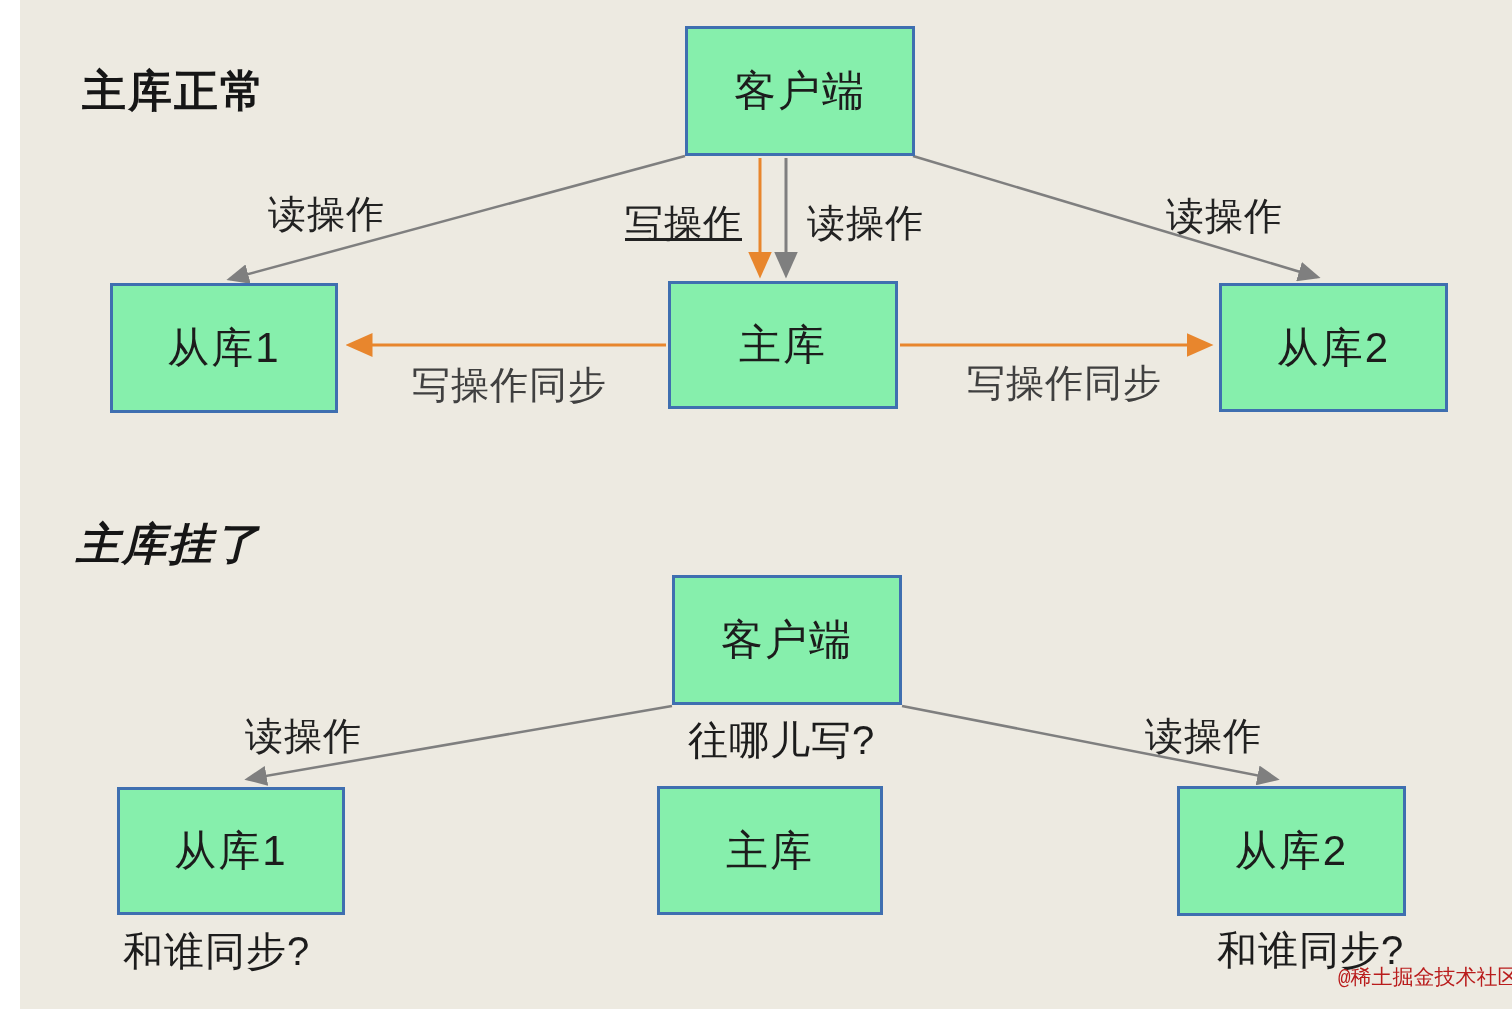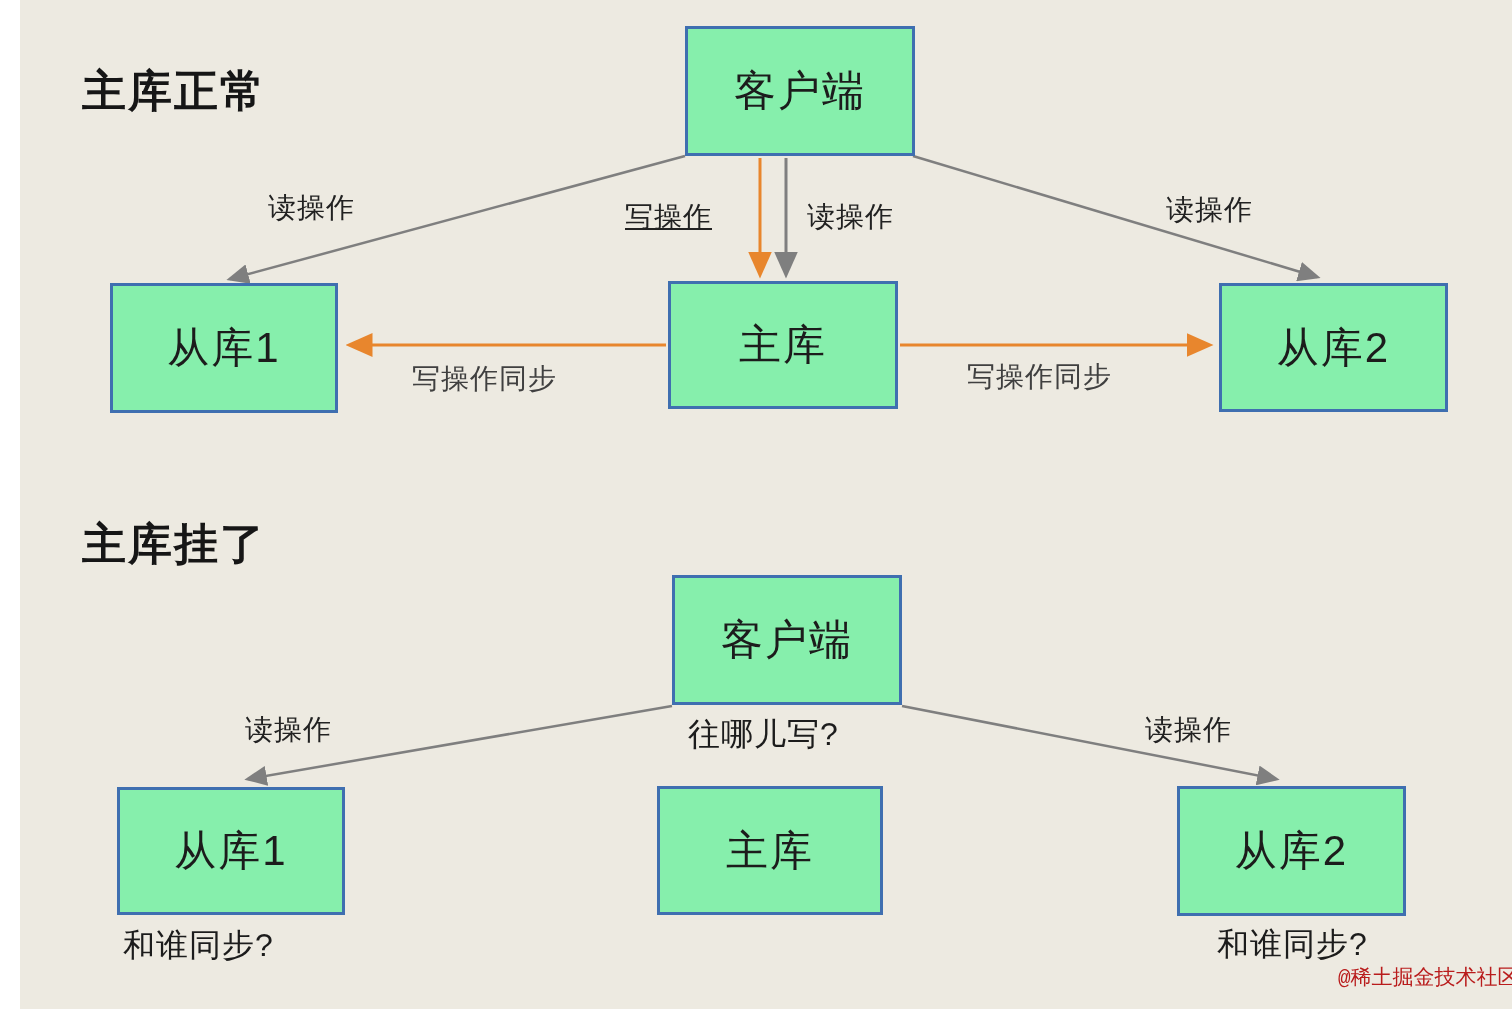--- a/index.html
+++ b/index.html
@@ -38,31 +38,31 @@
   }
   .section-title {
     position: absolute;
     font-size: 44px;
     font-weight: bold;
     color: #161616;
     letter-spacing: 2px;
   }
   .edge-label {
     position: absolute;
-    font-size: 28px;
+    font-size: 38px;
     color: #222222;
     letter-spacing: 1px;
     white-space: nowrap;
   }
   .edge-label.orange {
     color: #404040;
   }
   .question-label {
     position: absolute;
-    font-size: 32px;
+    font-size: 40px;
     color: #1C1C1C;
     letter-spacing: 1px;
     white-space: nowrap;
   }
   .watermark {
     position: absolute;
     font-size: 21px;
     color: #b91c1c;
     white-space: nowrap;
     font-family: Liberation Mono, monospace;
@@ -109,21 +109,21 @@
   <div class="edge-label" style="left:605px; top:198px;text-decoration:underline;">写操作</div>
 
   <div class="edge-label" style="left:787px; top:198px;">读操作</div>
 
   <div class="edge-label" style="left:1146px; top:191px;">读操作</div>
 
   <div class="edge-label orange" style="left:392px; top:360px;">写操作同步</div>
 
   <div class="edge-label orange" style="left:947px; top:358px;">写操作同步</div>
 
-  <div class="section-title" style="left:62px; top:515px;">主库挂了</div>
+  <div class="section-title" style="left:56px; top:515px;font-style:italic;">主库挂了</div>
 
   <div class="node" style="left:652px; top:575px; width:230px; height:130px;">客户端</div>
 
   <div class="node" style="left:97px; top:787px; width:228px; height:128px;">从库1</div>
 
   <div class="node" style="left:637px; top:786px; width:226px; height:129px;">主库</div>
 
   <div class="node" style="left:1157px; top:786px; width:229px; height:130px;">从库2</div>
 
   <div class="edge-label" style="left:225px; top:711px;">读操作</div>

